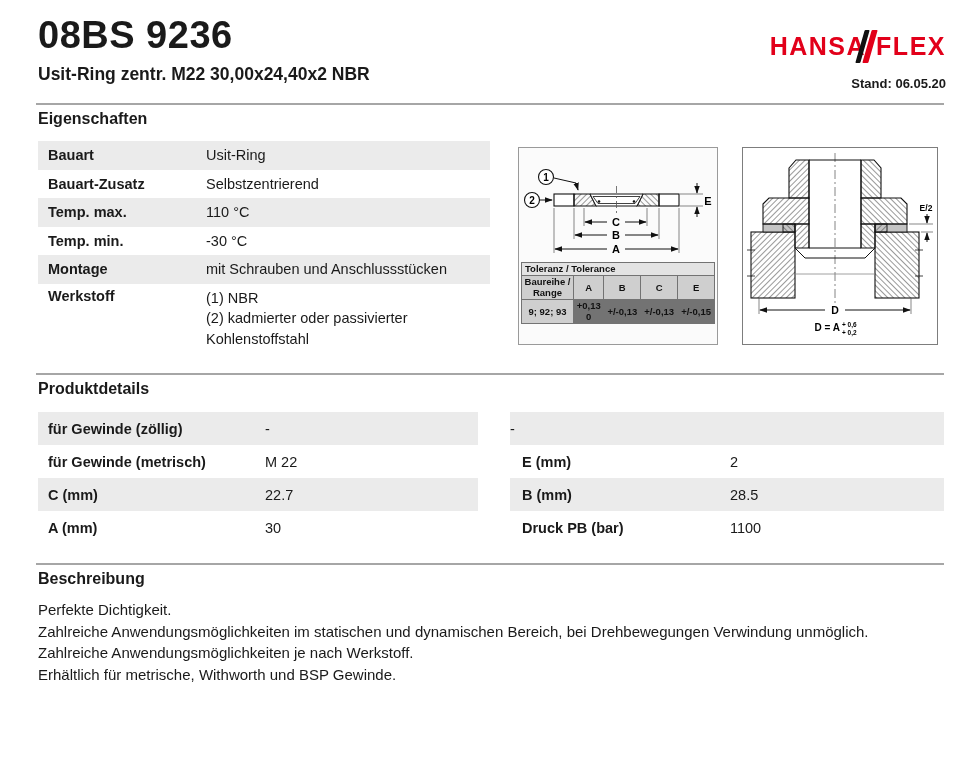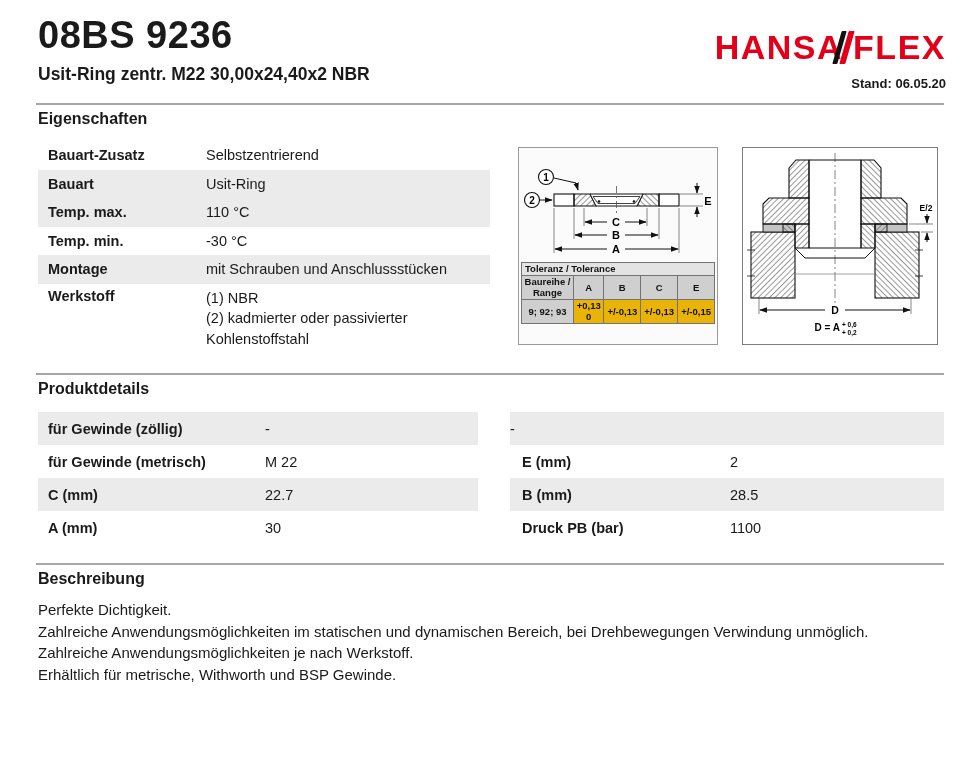--- a/index.html
+++ b/index.html
@@ -4,21 +4,21 @@
 <style>
   * { margin:0; padding:0; box-sizing:border-box; }
   html,body { background:#fff; }
   body { font-family:"Liberation Sans", sans-serif; color:#1a1a1a; }
   .page { position:relative; width:976px; height:773px; background:#fff; overflow:hidden; }
 
   
   .product-code { position:absolute; left:38px; top:14px; font-size:38px; font-weight:bold; letter-spacing:.5px; }
   .product-name { position:absolute; left:38px; top:64px; font-size:17.5px; font-weight:bold; }
   .logo { position:absolute; top:30px; right:30px; display:flex; align-items:center; }
-  .logo .word { font-size:34px; font-weight:bold; color:#e2001a; letter-spacing:1.5px; line-height:1; }
+  .logo .word { font-size:25px; font-weight:bold; color:#e2001a; letter-spacing:1.5px; line-height:1; }
   .logo .slash { display:inline-block; height:33px; transform:skewX(-16deg); border-radius:1px; }
   .logo .slash.black { width:5px; background:#111; margin-left:-6px; }
   .logo .slash.red { width:6px; background:#e2001a; margin-left:2px; margin-right:3px; }
   .stand { position:absolute; top:76px; right:30px; font-size:13px; font-weight:bold; }
 
   .rule { position:absolute; left:36px; width:908px; height:2px; background:#a6a6a6; }
   .rule.r1 { top:103px; } .rule.r2 { top:373px; } .rule.r3 { top:563px; }
 
   .sec-title { position:absolute; left:38px; font-size:16px; font-weight:bold; }
 
@@ -43,21 +43,21 @@
   .panel { position:absolute; top:147px; height:198px; border:1px solid #9a9a9a; }
   .panel.left { left:518px; width:200px; background:#fbfbfb; }
   .panel.right { left:742px; width:196px; background:#ffffff; border-color:#7d7d7d; }
   svg text { font-family:"Liberation Sans", sans-serif; }
 
   .tol { position:absolute; left:2px; top:114px; width:194px; border-collapse:collapse;
          font-size:9.5px; font-weight:bold; color:#111; }
   .tol td { border:1px solid #737373; text-align:center; padding:1px 1px; line-height:1.1; }
   .tol .t-title { text-align:left; padding-left:3px; background:#e3e3e3; }
   .tol .hdr { background:#cfcfcf; }
-  .tol .dat { background:#eab308; }
+  .tol .dat { background:#737373; }
   .tol .c0 { width:52px;margin-top:10px; }
 
   
   .besch-text { position:absolute; left:38px; top:599px; width:908px; font-size:15px; line-height:21.5px; }
 </style>
 </head>
 <body>
 
 <div class="page">
 
@@ -67,27 +67,27 @@
     <span class="word">HANSA</span>
     <span class="slash black"></span>
     <span class="slash red"></span>
     <span class="word">FLEX</span>
   </div>
   <div class="stand">Stand: 06.05.20</div>
   <div class="rule r1"></div>
 
   <div class="sec-title" style="top:110px;">Eigenschaften</div>
   <div class="kv eig">
+    <div class="row gray">
+      <span class="lbl">Bauart</span>
+      <span class="val">Usit-Ring</span>
+    </div>
     <div class="row">
       <span class="lbl">Bauart-Zusatz</span>
       <span class="val">Selbstzentrierend</span>
-    </div>
-    <div class="row gray">
-      <span class="lbl">Bauart</span>
-      <span class="val">Usit-Ring</span>
     </div>
     <div class="row gray">
       <span class="lbl">Temp. max.</span>
       <span class="val">110 °C</span>
     </div>
     <div class="row">
       <span class="lbl">Temp. min.</span>
       <span class="val">-30 °C</span>
     </div>
     <div class="row gray">

